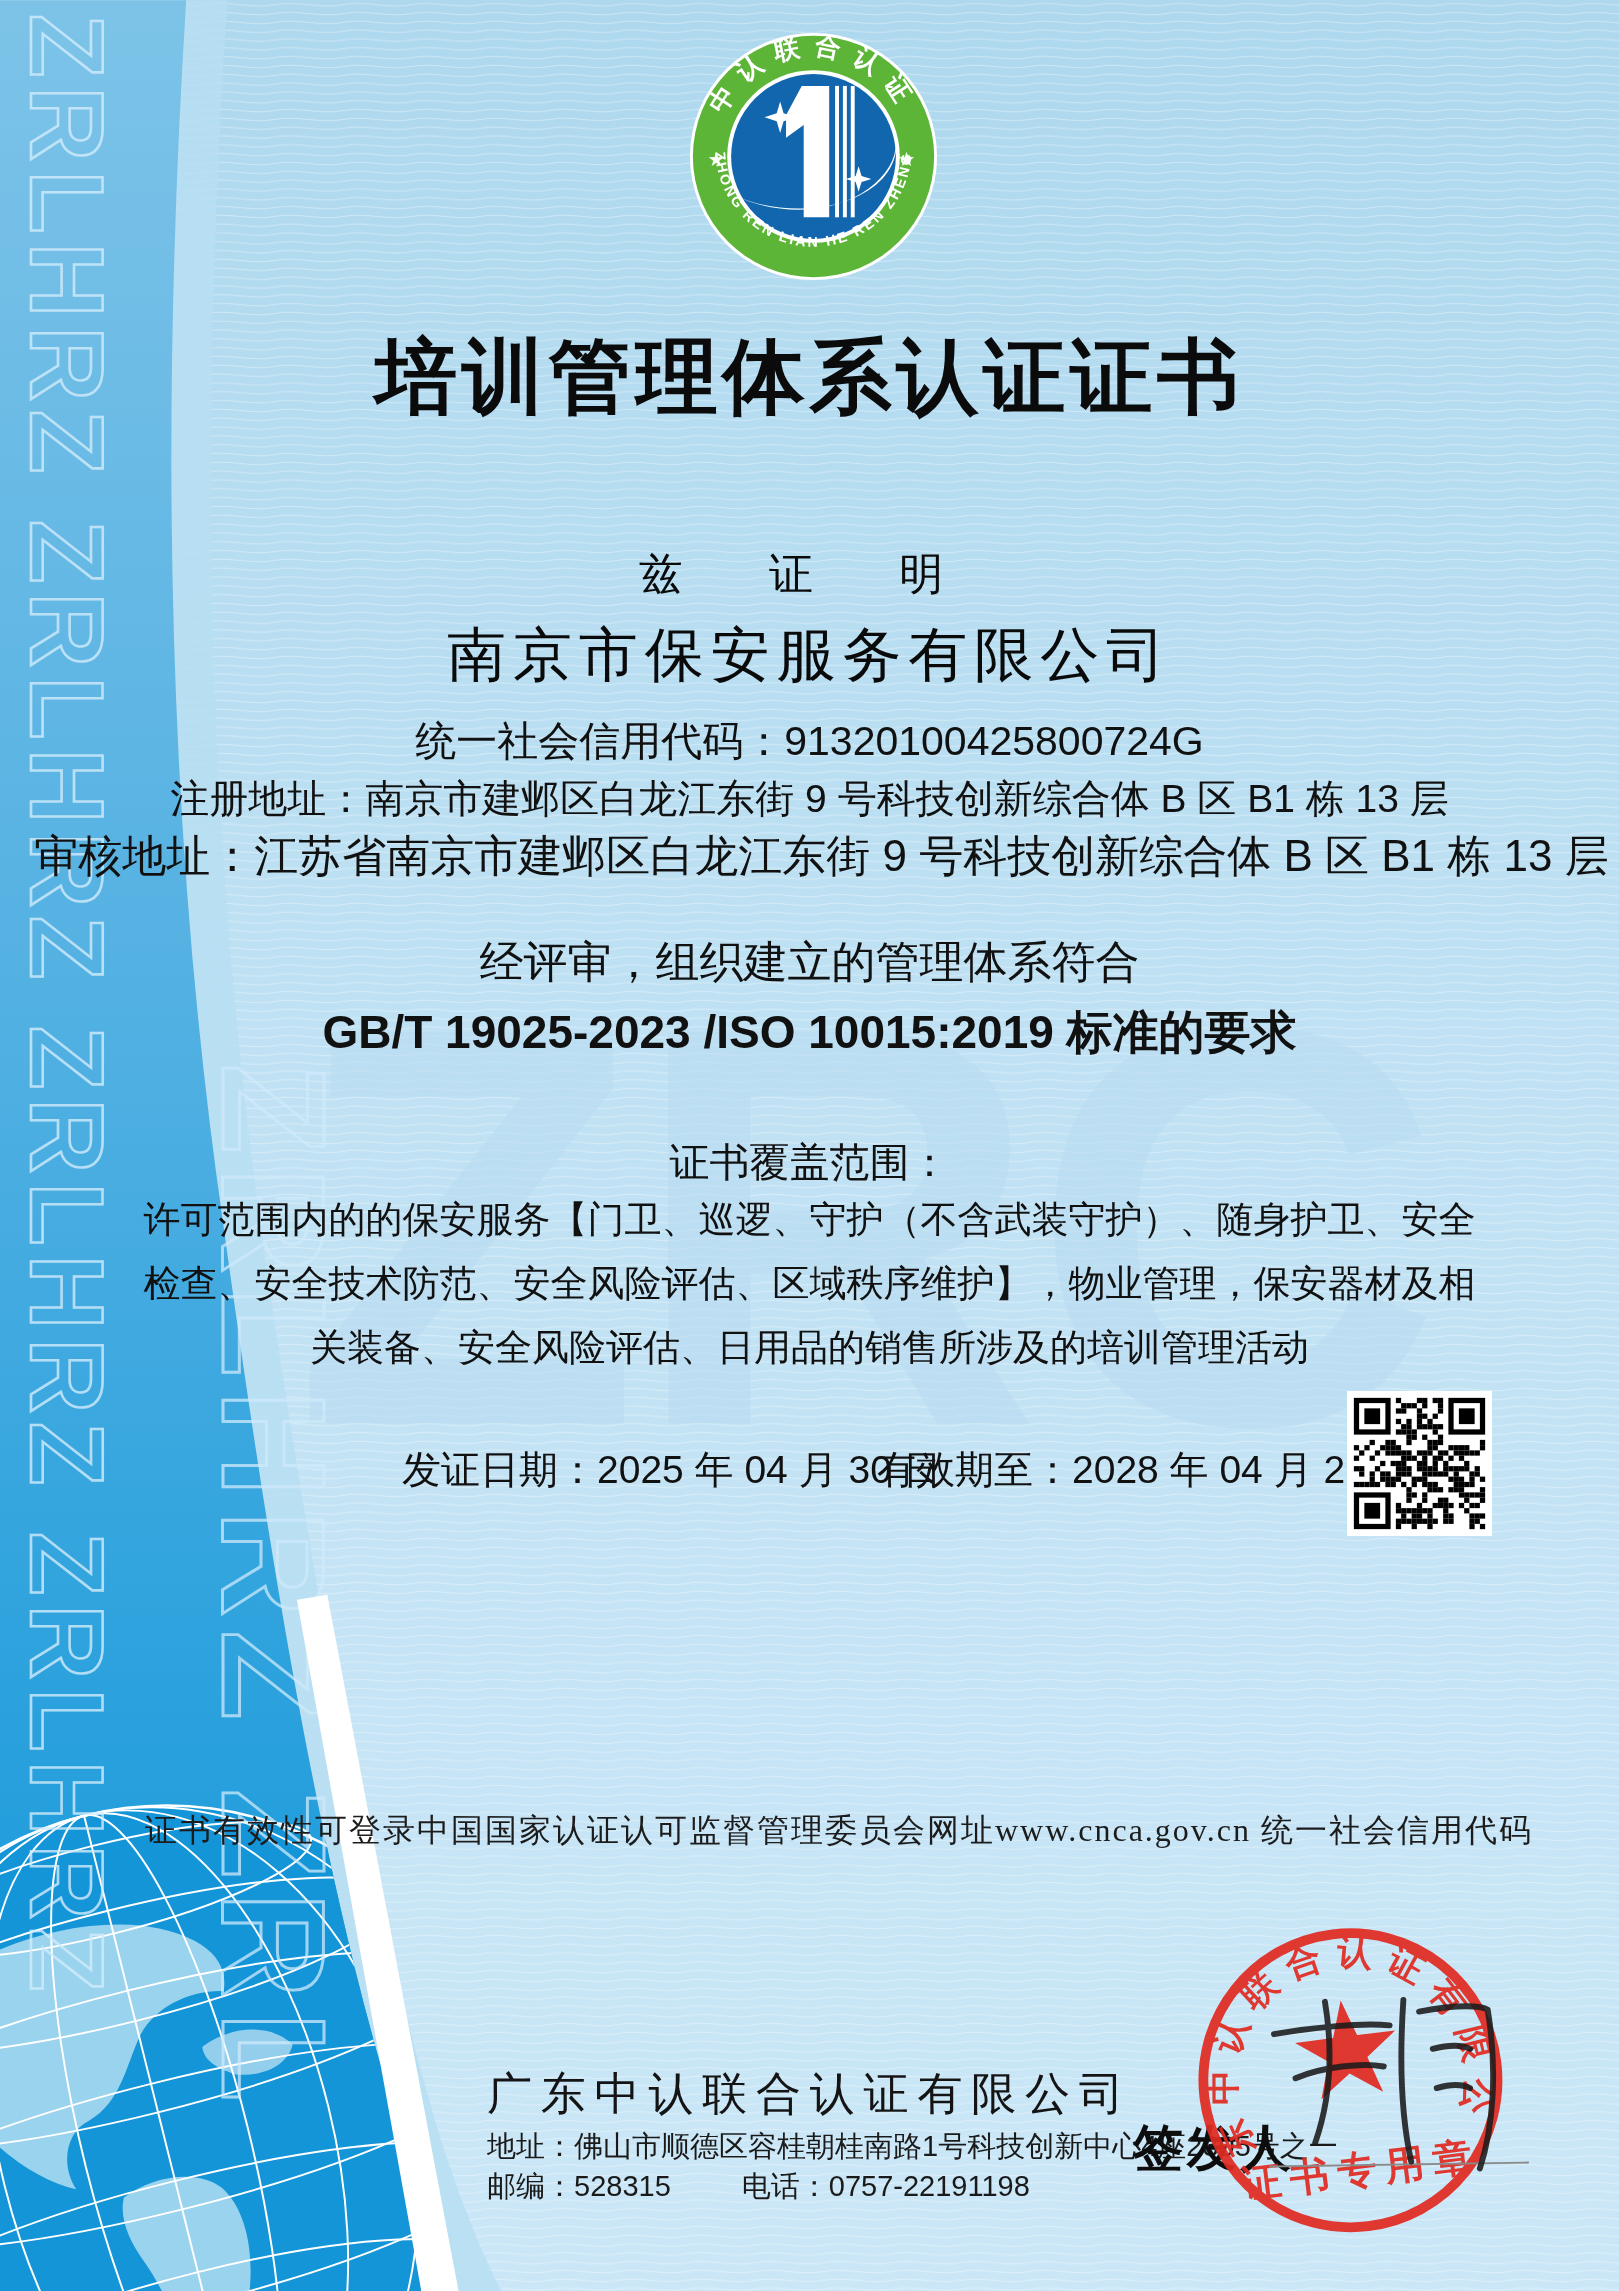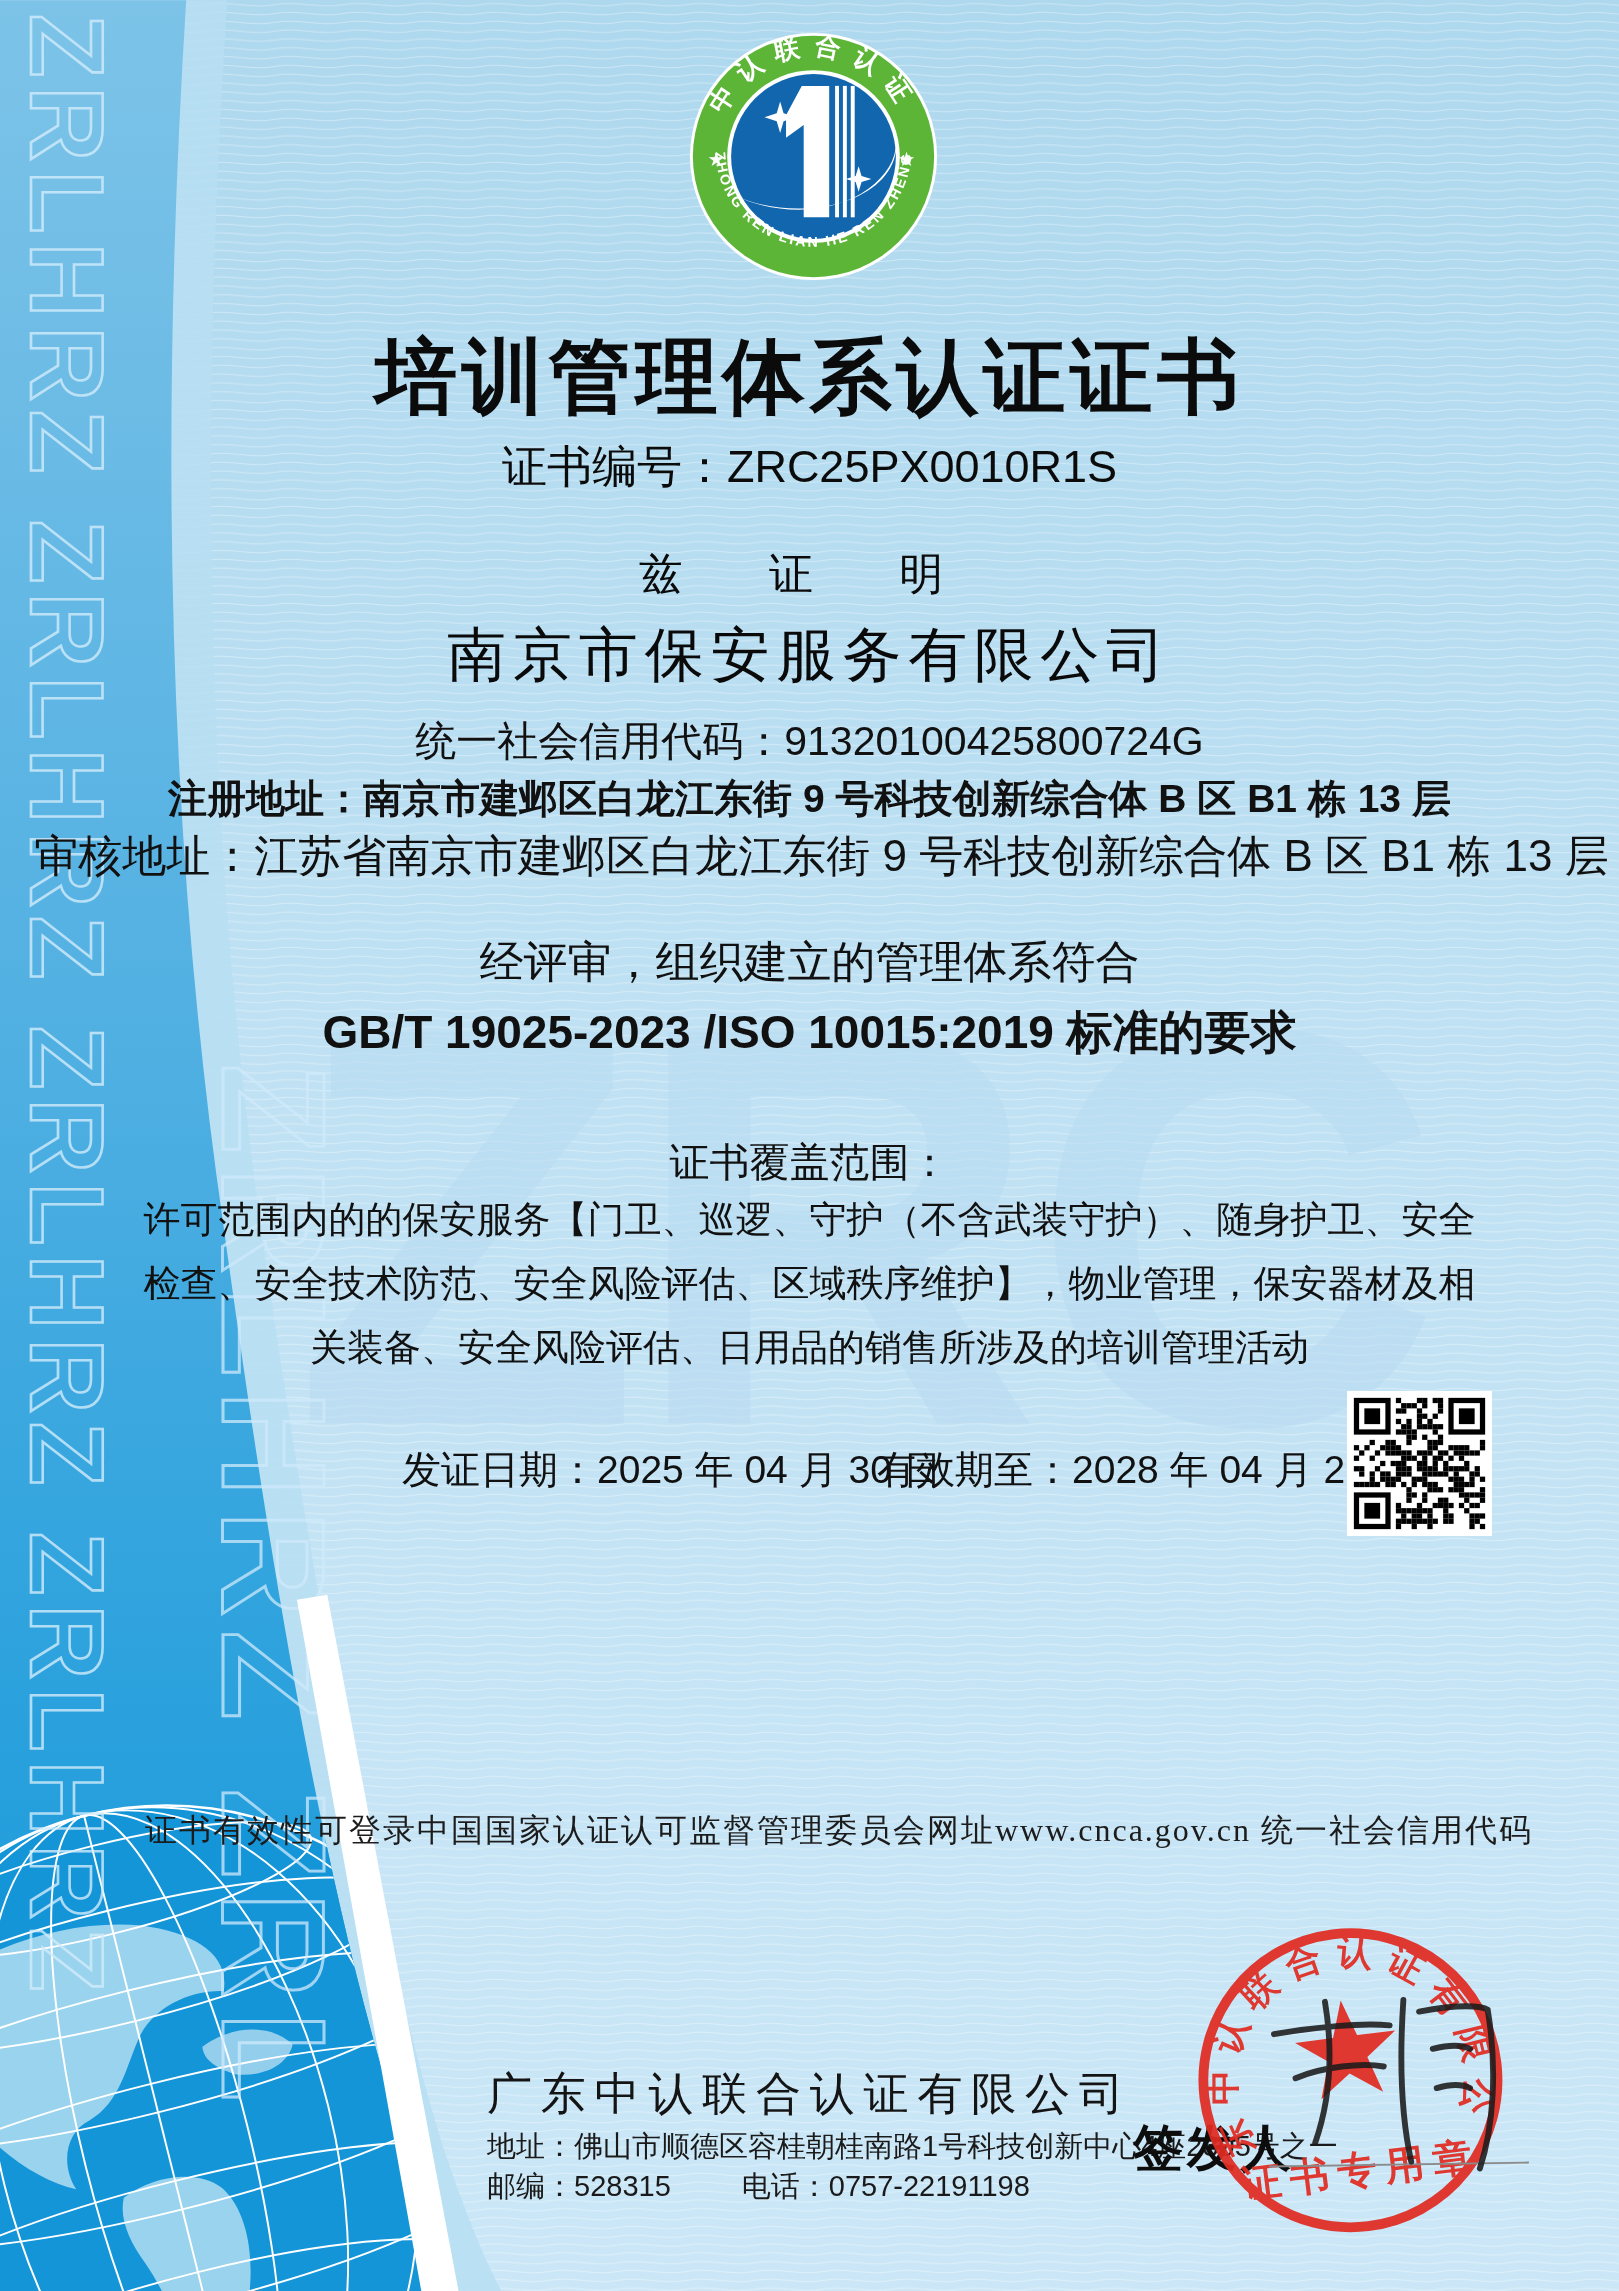--- a/index.html
+++ b/index.html
@@ -9,21 +9,21 @@
     font-family:"Liberation Sans","DejaVu Sans",sans-serif;color:#111;
   }
   .abs{position:absolute;}
   .bg-svg{position:absolute;left:0;top:0;}
   .ctr{width:100%;text-align:center;left:0;}
   .title{top:323px;font-size:82px;font-weight:bold;letter-spacing:4.9px;color:#0b0b0b;}
   .certno{top:437px;font-size:45px;color:#0b0b0b;}
   .certify{top:545px;font-size:44px;letter-spacing:37px;color:#0b0b0b;}
   .company{top:616px;font-size:59px;font-weight:500;letter-spacing:6.9px;color:#0a0a0a;}
   .creditcode{top:714px;font-size:41px;}
-  .addr1{top:772px;font-size:39px;font-weight:bold;}
+  .addr1{top:772px;font-size:39px;}
   .addr2{top:827px;font-size:44px;margin-left:12px;}
   .assess{top:933px;font-size:44px;}
   .standard{top:1002px;font-size:46px;font-weight:bold;}
   .scopehead{top:1135px;font-size:40px;font-weight:500;}
   .scopeline{font-size:37px;line-height:64px;}
   .scope{top:1188px;}
   .daterow{top:1443px;font-size:39px;}
   .d1{left:402px;}
   .d2{left:877px;}
   .serifline{font-family:"Liberation Serif","DejaVu Serif",serif;color:#1c1c1c;}
@@ -122,23 +122,20 @@
       <rect x="160" y="58" width="4" height="134" fill="#ffffff"></rect>
       <rect x="168" y="58" width="4" height="134" fill="#ffffff"></rect>
       <path d="M50,170 C95,191 150,189 186,163 C208,147 218,126 213,104 C220,134 203,158 172,172 C135,188 85,186 50,170 Z" fill="#ffffff"></path>
       <path d="M96,74 L99.5,86 L112,90 L99.5,94 L96,106 L92.5,94 L80,90 L92.5,86 Z" fill="#ffffff"></path>
       <path d="M176,140 L179,150 L189,153 L179,156 L176,166 L173,156 L163,153 L173,150 Z" fill="#ffffff"></path>
     </g>
   </svg>
 
   <div class="abs ctr title">培训管理体系认证证书</div>
 
-  <div class="abs ctr certno">
-    <span>证书编号：</span><span>ZRC25PX0010R1S</span>
-  </div>
 
   <div class="abs ctr certify">兹 证 明</div>
 
   <div class="abs ctr company">南京市保安服务有限公司</div>
 
   <div class="abs ctr creditcode">统一社会信用代码：91320100425800724G</div>
 
   <div class="abs ctr addr1">注册地址：南京市建邺区白龙江东街 9 号科技创新综合体 B 区 B1 栋 13 层</div>
 
   <div class="abs ctr addr2">审核地址：江苏省南京市建邺区白龙江东街 9 号科技创新综合体 B 区 B1 栋 13 层</div>

